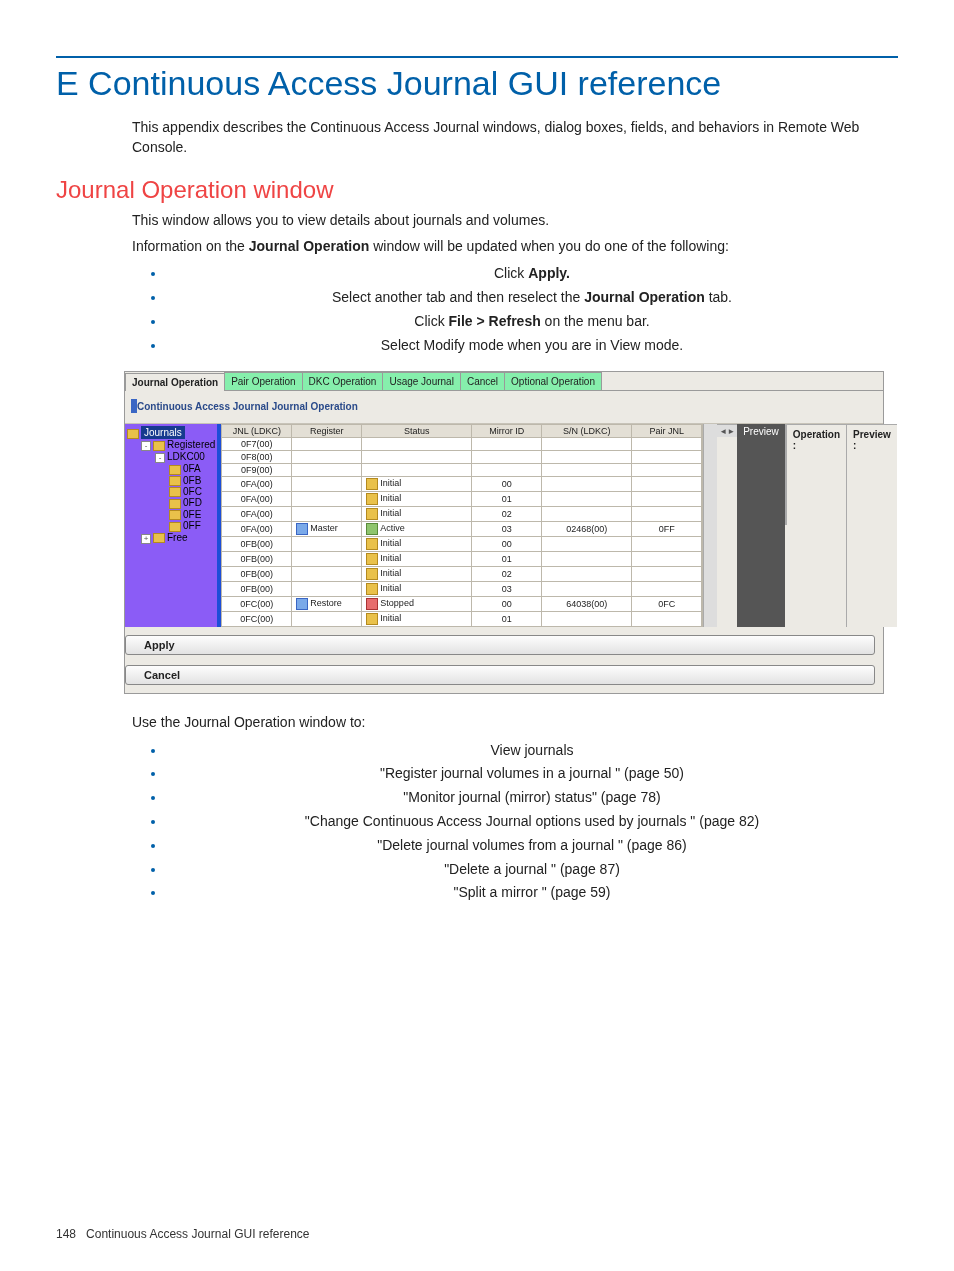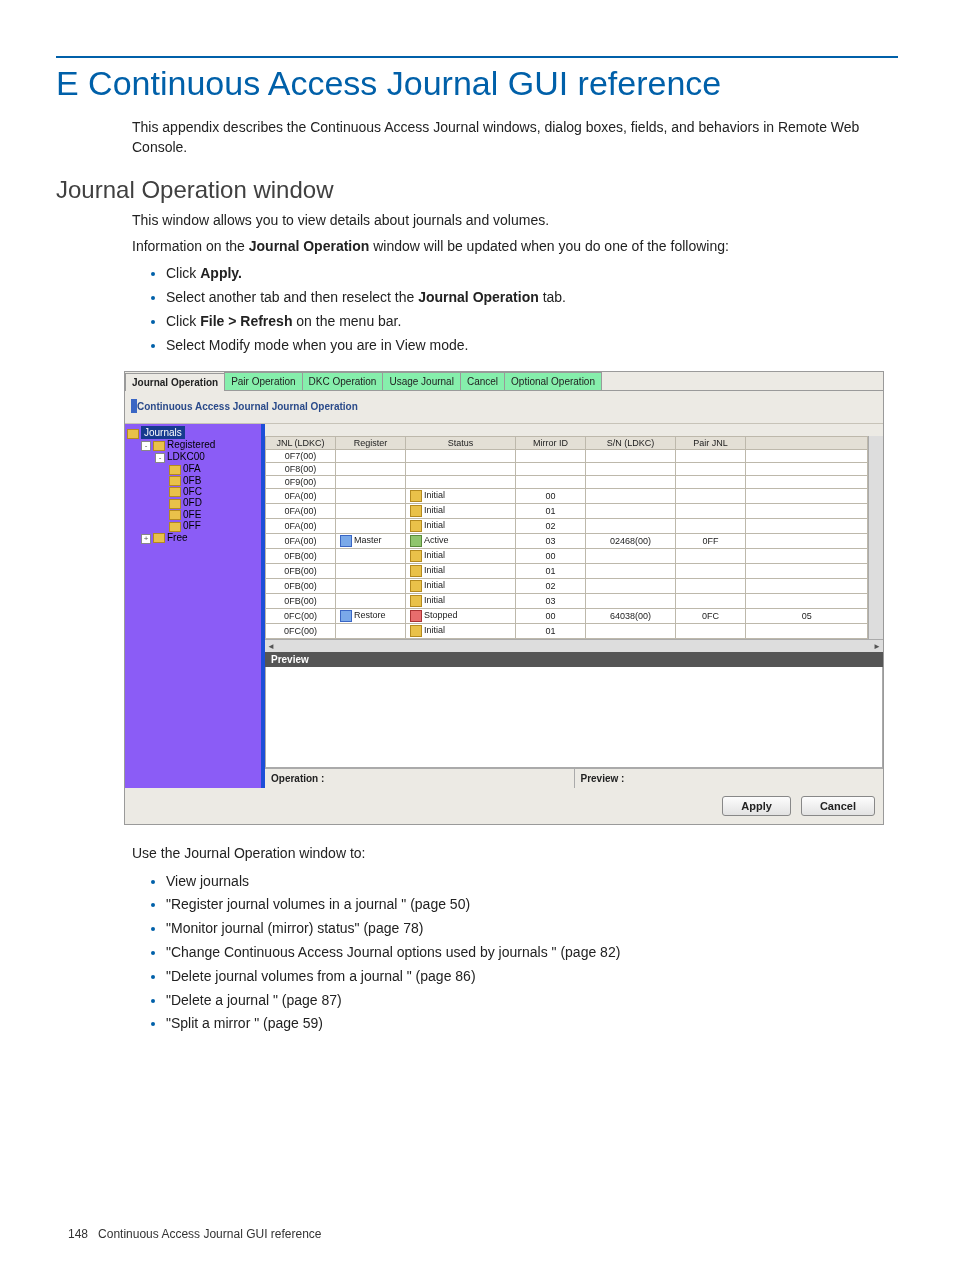--- a/index.html
+++ b/index.html
@@ -1,60 +1,60 @@
 <!DOCTYPE html>
 <html><head>
 <meta charset="utf-8">
 <style>
   html,body{margin:0;padding:0;background:#fff;font-family:Arial,Helvetica,sans-serif;color:#222;}
   .page{width:954px;min-height:1271px;margin:0 auto;padding:56px 56px 40px 56px;box-sizing:border-box;position:relative;}
   .rule-top{border-top:2px solid #0060a9;height:0;margin-bottom:4px;}
   h1.title{font-family:"Segoe UI Light","Helvetica Neue",Arial,sans-serif;font-weight:300;color:#0060a9;font-size:34px;margin:6px 0 14px 0;}
-  h2.subtitle{font-family:"Segoe UI Light","Helvetica Neue",Arial,sans-serif;font-weight:300;color:#404040;font-size:24px;margin:18px 0 6px 0;}
+  h2.subtitle{font-family:"Segoe UI Light","Helvetica Neue",Arial,sans-serif;font-weight:300;color:#ef4444;font-size:24px;margin:18px 0 6px 0;}
   .body-text{font-size:14px;line-height:1.45;margin:4px 0 6px 76px;}
-  ul.bullets{margin:4px 0 14px 90px;padding-left:20px;}
+  ul.bullets{margin:4px 0 14px 90px;padding-left:20px;text-align:center;}
   ul.bullets li{font-size:14px;line-height:1.7;}
   ul.bullets li::marker{color:#0060a9;font-size:13px;}
   .link{color:#222;}
   .ss-wrap{margin:12px 0 18px 68px;width:760px;}
   .ss-box{background:#eceae4;border:1px solid #9a9a9a;font-family:Tahoma,Arial,sans-serif;font-size:10px;}
   .tabs{display:flex;border-bottom:1px solid #9a9a9a;}
   .tab{padding:3px 6px;border:1px solid #9a9a9a;border-bottom:none;background:#86efac;margin-right:-1px;white-space:nowrap;cursor:default;}
   .tab.active{background:#eceae4;font-weight:bold;position:relative;top:1px;}
   .panel-title{display:flex;align-items:center;gap:0;padding:8px 6px 10px 6px;font-weight:bold;color:#2a4a8a;}
   .panel-title .bar{width:6px;height:14px;background:#3a66c4;}
   .split{display:flex;border-top:1px solid #c7c3b8;}
   .tree{width:140px;border-right:4px solid #1d4ed8;background:#8b5cf6;padding:2px 2px 2px 2px;box-sizing:border-box;min-height:180px;}
   .tree .root{background:#163a8f;color:#fff;padding:0 2px;display:inline-block;border:1px solid #163a8f;}
   .tree ul{list-style:none;margin:0 0 0 6px;padding:0;}
   .tree li{padding:0 0 0 8px;white-space:nowrap;color:#000;}
   .icon-folder{display:inline-block;width:10px;height:8px;background:#e9c14a;border:1px solid #b48a1f;margin-right:2px;vertical-align:middle;}
   .icon-box{display:inline-block;width:8px;height:8px;border:1px solid #888;margin-right:2px;text-align:center;line-height:7px;font-size:8px;color:#555;background:#fff;}
-  .table-area{flex:1;display:flex;flex-direction:column;margin-top:12px;}
+  .table-area{flex:1;display:flex;}
   .grid{width:100%;border-collapse:collapse;table-layout:fixed;background:#fff;}
   .grid th,.grid td{border:1px solid #bdb8ab;padding:1px 4px;font-size:9px;white-space:nowrap;overflow:hidden;}
   .grid th{background:#e3dfd5;text-align:center;font-weight:normal;}
   .grid td.c{text-align:center;}
   .grid td.l{text-align:left;}
   .scroll-stub{width:14px;background:#ddd;border-left:1px solid #aaa;}
   .table-row{display:flex;}
   .hscroll{height:12px;background:#ddd;border-top:1px solid #aaa;display:flex;justify-content:space-between;align-items:center;padding:0 2px;font-size:8px;color:#555;}
-  .preview-head{background:#555;color:#fff;padding:2px 6px;font-weight:bold;font-size:10px;}
+  .preview-head{background:#555;color:#fff;padding:2px 6px;font-weight:normal;font-size:10px;}
   .preview-body{height:100px;background:#fff;border:1px solid #aaa;border-top:none;}
   .status-row{display:flex;border-top:1px solid #aaa;}
   .status-cell{flex:1;padding:4px 6px;font-weight:bold;font-size:10px;background:#eceae4;}
   .status-cell+.status-cell{border-left:1px solid #aaa;}
-  .btns{display:flex;justify-content:flex-end;gap:10px;padding:8px 8px 8px 0;background:#eceae4;}
+  .btns{display:flex;justify-content:flex-end;gap:10px;padding:8px 8px 8px 0;background:#eceae4;flex-direction:column;}
   .btn{background:linear-gradient(#fdfdfd,#e2e2e2);border:1px solid #888;border-radius:3px;padding:3px 18px;font-size:11px;font-weight:bold;cursor:default;}
   .ico-sm{display:inline-block;width:10px;height:10px;vertical-align:middle;margin-right:2px;}
   .ico-y{background:#e9c14a;border:1px solid #b48a1f;}
   .ico-g{background:#8fc56d;border:1px solid #5a8a3a;}
   .ico-b{background:#7aa9e9;border:1px solid #3a66c4;}
   .ico-r{background:#e76d6d;border:1px solid #a33;}
-  .footer{position:absolute;bottom:30px;left:68px;font-size:12px;color:#333;}
+  .footer{position:absolute;bottom:30px;left:56px;font-size:12px;color:#333;}
 </style>
 </head>
 <body>
 
 <div class="page">
   <div class="rule-top"></div>
   <h1 class="title">E Continuous Access Journal GUI reference</h1>
 
   <p class="body-text">This appendix describes the Continuous Access Journal windows, dialog boxes, fields, and behaviors in Remote Web Console.</p>
 

